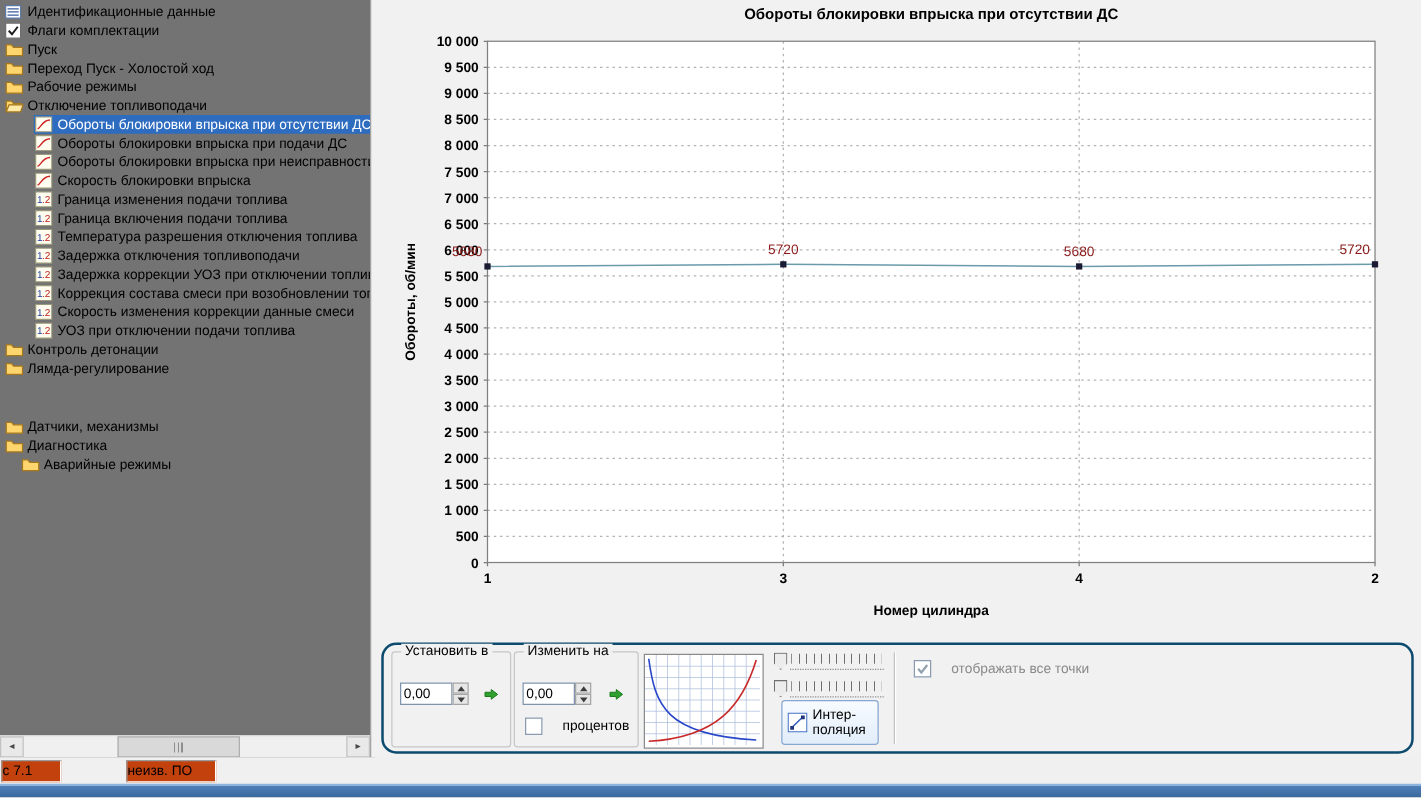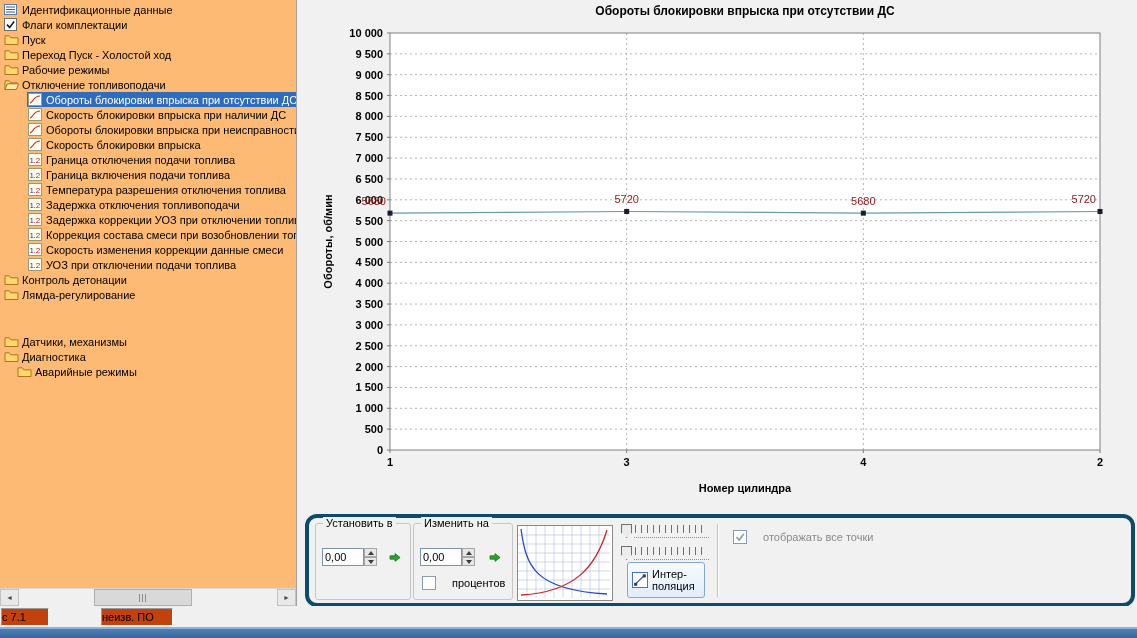--- a/index.html
+++ b/index.html
@@ -1,20 +1,20 @@
 <!DOCTYPE html>
 <html><head>
 <meta charset="utf-8">
 <style>
   html,body{margin:0;padding:0;background:#d8d8d8;}
   .screen{position:relative;width:1137px;height:638px;background:#f0f0f0;
     font-family:"Liberation Sans",sans-serif;font-size:11px;color:#000;overflow:hidden;}
 
   
-  .tree-panel{position:absolute;left:0;top:0;width:296px;height:606px;background:#fdba74;
+  .tree-panel{position:absolute;left:0;top:0;width:296px;height:606px;background:#737373;
     border-right:4px solid #a3a3a3;overflow:hidden;}
   .tree{position:absolute;left:0;top:0;right:0;bottom:17px;overflow:hidden;padding-top:2px;}
   .tree-row{height:15px;display:flex;align-items:center;white-space:nowrap;}
   .row-content{display:inline-flex;align-items:center;gap:3px;padding:0 3px 0 1px;height:15px;}
   .tree-row.selected .row-content{background:#2e6cc0;color:#fff;}
   .tree-icon{width:15px;height:13px;display:inline-flex;flex:none;}
   .hscroll{position:absolute;left:0;bottom:0;height:17px;right:0;background:#f0f0f0;
     border-top:1px solid #d8d8d8;display:flex;align-items:stretch;}
   .sb-btn{width:17px;background:#e9e9e9;border:1px solid #c2c2c2;display:flex;
     align-items:center;justify-content:center;font-size:7px;color:#4a4a4a;flex:none;}
@@ -22,21 +22,21 @@
   .sb-thumb{position:absolute;left:75px;top:0;width:96px;height:15px;background:#d9d9d9;
     border:1px solid #aeaeae;display:flex;align-items:center;justify-content:center;}
   .grip{width:9px;height:8px;background:repeating-linear-gradient(90deg,#8e8e8e 0 1px,transparent 1px 3px);}
 
   
   .main-panel{position:absolute;left:297px;top:0;width:840px;height:606px;background:#f1f1f1;}
   svg.chart{position:absolute;left:0;top:0;}
 
   
   .controls-panel{position:absolute;left:8px;top:514px;width:822px;height:85px;
-    border:4px solid #0c4a6e;background:#f1f1f1;border-radius:12px;}
+    border:2px solid #0c4a6e;background:#f1f1f1;border-radius:12px;}
   .groupbox{position:absolute;border:1px solid #c6c6c6;border-radius:3px;}
   .gb-label{position:absolute;top:-7px;left:7px;background:#f1f1f1;padding:0 3px;line-height:12px;}
   .inrow{position:absolute;left:6px;top:24px;display:flex;align-items:center;}
   .num-input{width:36px;height:16px;border:1px solid #7f93ad;font-size:11px;
     font-family:"Liberation Sans",sans-serif;padding:0 2px;background:#fff;}
   .spin{display:flex;flex-direction:column;width:13px;height:18px;flex:none;}
   .spin-btn{flex:1;background:#e7e7e7;border:1px solid #a6a6a6;display:flex;
     align-items:center;justify-content:center;padding:0;}
   .tri-up{width:0;height:0;border-left:3px solid transparent;border-right:3px solid transparent;
     border-bottom:4px solid #3c3c3c;}
@@ -156,21 +156,21 @@
           </span>
         </div>
         <div class="tree-row" style="padding-left: 27px;">
           <span class="row-content">
             <span class="tree-icon">
               <svg width="14" height="13">
                 <rect x="0.5" y="0.5" width="13" height="12" fill="#fffdf0" stroke="#9a9a7a"></rect>
                 <path d="M2 10 C 4.5 10 5.5 3 12 3" fill="none" stroke="#cc2222" stroke-width="1.1"></path>
               </svg>
             </span>
-            <span>Скорость блокировки впрыска при наличии ДС</span>
+            <span>Обороты блокировки впрыска при подачи ДС</span>
           </span>
         </div>
         <div class="tree-row" style="padding-left: 27px;">
           <span class="row-content">
             <span class="tree-icon">
               <svg width="14" height="13">
                 <rect x="0.5" y="0.5" width="13" height="12" fill="#fffdf0" stroke="#9a9a7a"></rect>
                 <path d="M2 10 C 4.5 10 5.5 3 12 3" fill="none" stroke="#cc2222" stroke-width="1.1"></path>
               </svg>
             </span>
@@ -190,21 +190,21 @@
         </div>
         <div class="tree-row" style="padding-left: 27px;">
           <span class="row-content">
             <span class="tree-icon">
               <svg width="14" height="13">
                 <rect x="0.5" y="0.5" width="13" height="12" fill="#fffdf0" stroke="#9a9a7a"></rect>
                 <text x="1.5" y="9.5" font-size="8" fill="#1c3a9c">1</text>
                 <text x="5.5" y="9.5" font-size="8" fill="#c02020">.2</text>
               </svg>
             </span>
-            <span>Граница отключения подачи топлива</span>
+            <span>Граница изменения подачи топлива</span>
           </span>
         </div>
         <div class="tree-row" style="padding-left: 27px;">
           <span class="row-content">
             <span class="tree-icon">
               <svg width="14" height="13">
                 <rect x="0.5" y="0.5" width="13" height="12" fill="#fffdf0" stroke="#9a9a7a"></rect>
                 <text x="1.5" y="9.5" font-size="8" fill="#1c3a9c">1</text>
                 <text x="5.5" y="9.5" font-size="8" fill="#c02020">.2</text>
               </svg>

